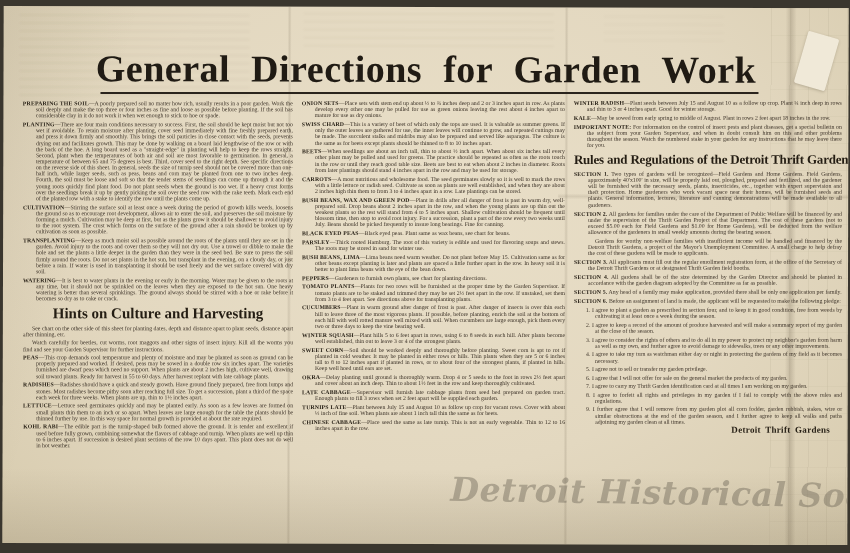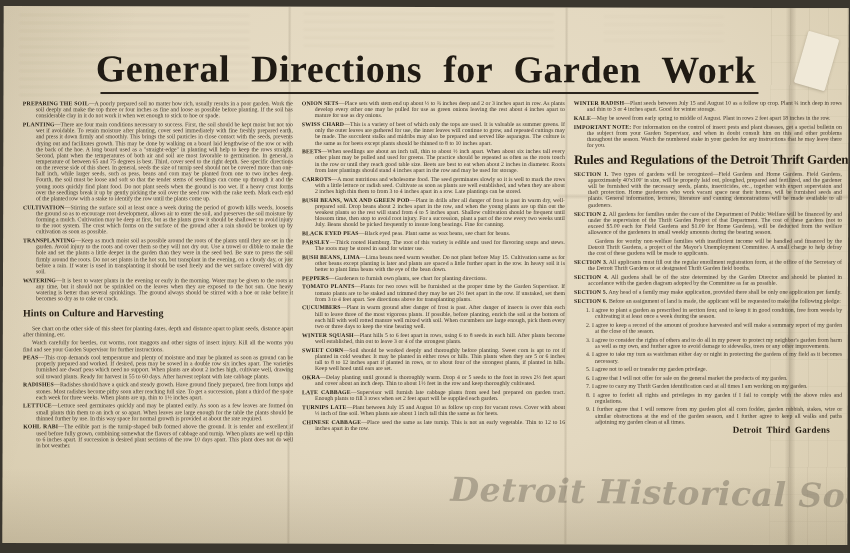--- a/index.html
+++ b/index.html
@@ -38,21 +38,21 @@
   .cols { position:absolute; top:93px; left:20px; display:flex; gap:9px;
           transform:rotate(-0.2deg); color:#3a3026; }
   .col { font-size:5.8px; line-height:6.15px; text-align:justify; }
   .c1 { width:270px; } .c2 { width:263px; } .c3 { width:268px; }
   p.e { padding-left:13px; text-indent:-13px; margin-bottom:2.6px; }
   p.ind { text-indent:9px; margin-bottom:2.4px; padding-left:0; }
   p.sec { padding-left:14px; text-indent:-14px; margin-bottom:2.8px; }
   p.sec-cont { padding-left:14px; text-indent:7px; margin-bottom:2.8px; }
   p.pl { padding-left:21px; text-indent:-9px; margin-bottom:2.4px; }
   b.t { color:#241d13; letter-spacing:.15px; }
-  h2.hints { font-size:10px; font-weight:bold; color:#241d13;
+  h2.hints { font-size:15px; font-weight:bold; text-align:center; color:#241d13;
              margin:4px 0 3.5px; line-height:16px; }
   h2.rules { font-size:13px; font-weight:bold; text-align:center; color:#241d13;
              margin:5px 0 3.5px; line-height:14px; letter-spacing:-.2px; white-space:nowrap; }
   p.signature { text-align:right; font-weight:bold; font-size:9px; padding-right:12px;
                 margin-top:2px; color:#241d13; letter-spacing:.3px; word-spacing:2px; }
   .watermark { position:absolute; left:448px; top:466px; font-size:33px; font-weight:bold;
                font-style:italic; font-family:"DejaVu Serif",serif; white-space:nowrap;
                color:rgba(104,97,83,0.42); transform:rotate(0.8deg); letter-spacing:.5px; z-index:5; }
 </style>
 </head>
@@ -123,19 +123,19 @@
       <p class="sec"><b class="t">SECTION 6.</b><span> Before an assignment of land is made, the applicant will be requested to make the following pledge:</span></p>
       <p class="pl"><span>1.</span> <span>I agree to plant a garden as prescribed in section four, and to keep it in good condition, free from weeds by cultivating it at least once a week during the season.</span></p>
       <p class="pl"><span>2.</span> <span>I agree to keep a record of the amount of produce harvested and will make a summary report of my garden at the close of the season.</span></p>
       <p class="pl"><span>3.</span> <span>I agree to consider the rights of others and to do all in my power to protect my neighbor's garden from harm as well as my own, and further agree to avoid damage to sidewalks, trees or any other improvements.</span></p>
       <p class="pl"><span>4.</span> <span>I agree to take my turn as watchman either day or night in protecting the gardens of my field as it becomes necessary.</span></p>
       <p class="pl"><span>5.</span> <span>I agree not to sell or transfer my garden privilege.</span></p>
       <p class="pl"><span>6.</span> <span>I agree that I will not offer for sale on the general market the products of my garden.</span></p>
       <p class="pl"><span>7.</span> <span>I agree to carry my Thrift Garden identification card at all times I am working on my garden.</span></p>
       <p class="pl"><span>8.</span> <span>I agree to forfeit all rights and privileges in my garden if I fail to comply with the above rules and regulations.</span></p>
       <p class="pl"><span>9.</span> <span>I further agree that I will remove from my garden plot all corn fodder, garden rubbish, stakes, wire or similar obstructions at the end of the garden season, and I further agree to keep all walks and paths adjoining my garden clean at all times.</span></p>
-      <p class="signature">Detroit Third Gardens</p>
+      <p class="signature">Detroit Thrift Gardens</p>
     </div>
 
   </div>
 
   <div class="watermark">Detroit Historical Society</div>
 </div>
 
 </body></html>

